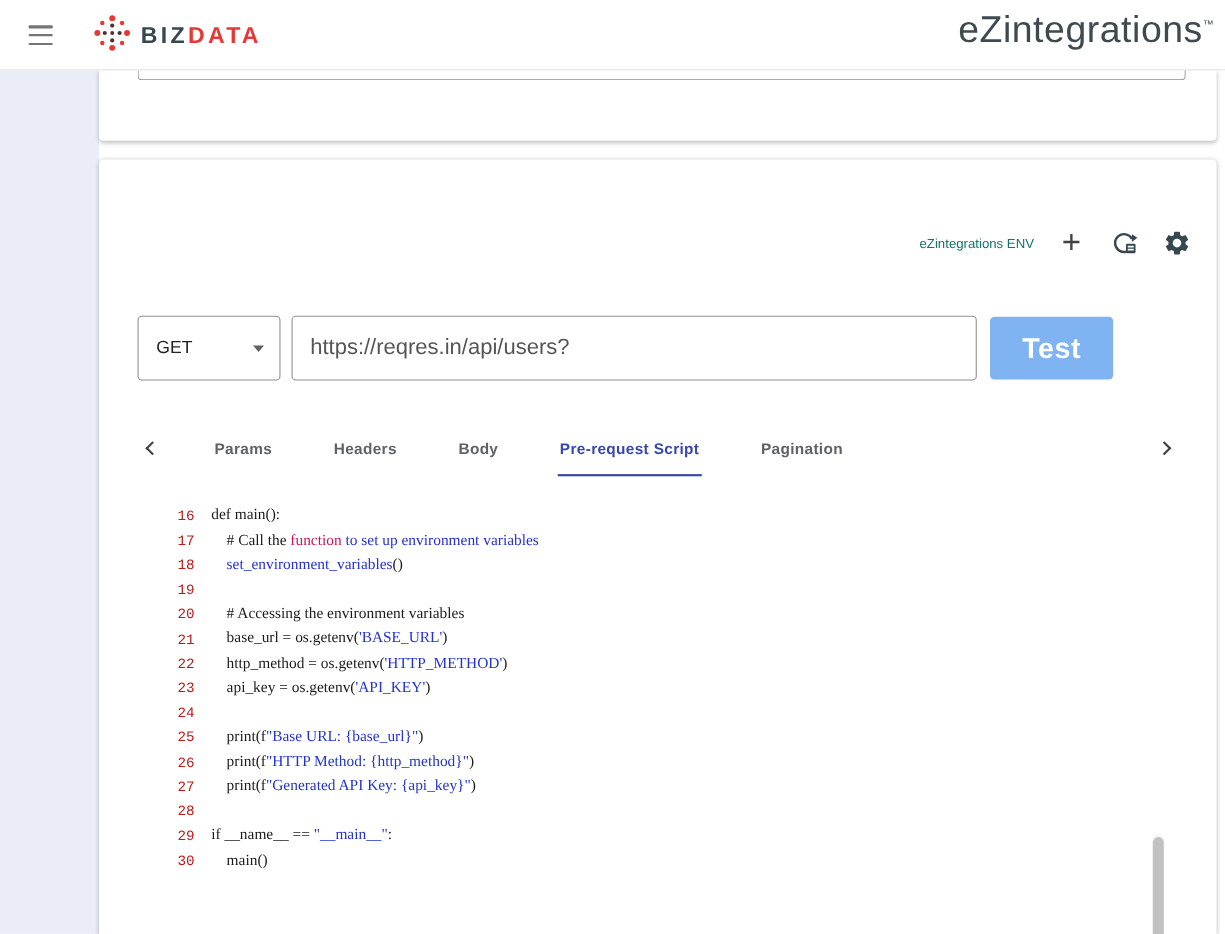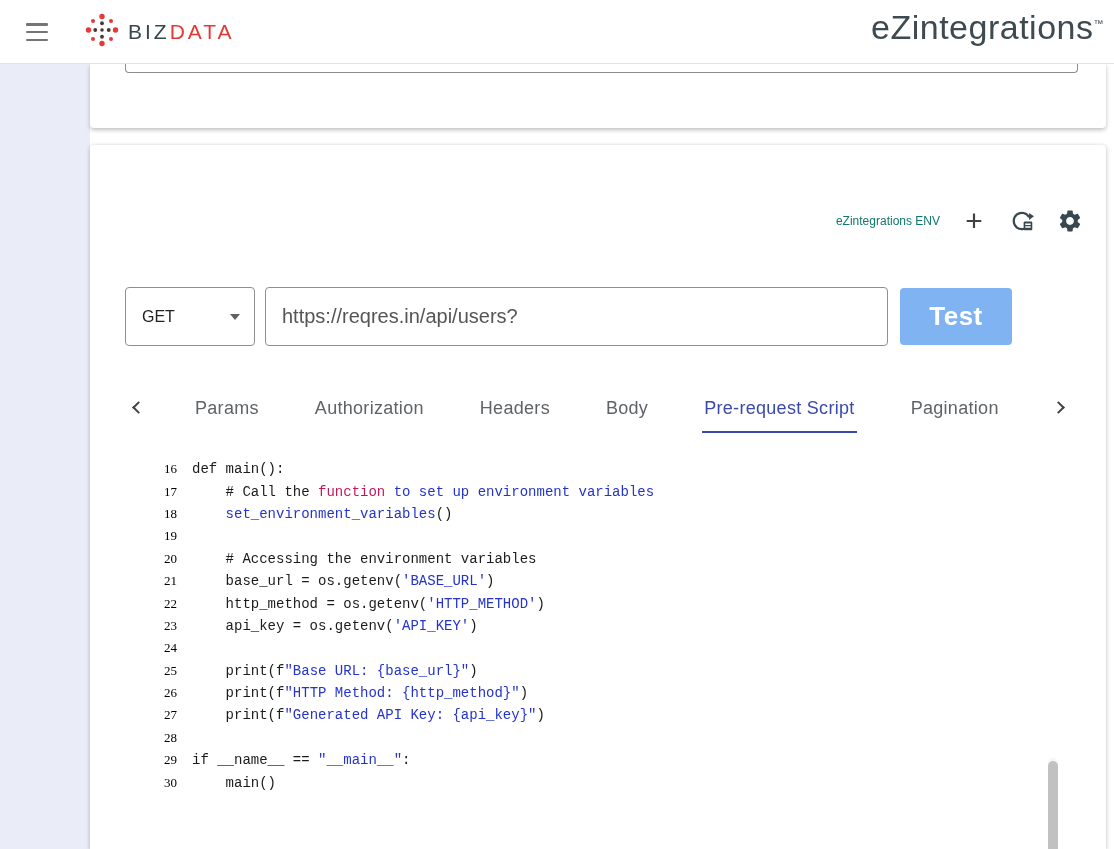--- a/index.html
+++ b/index.html
@@ -13,21 +13,21 @@
   }
   *{box-sizing:border-box;margin:0;padding:0}
   html,body{width:1114px;height:849px;background:#fff;font-family:"Liberation Sans",sans-serif;overflow:hidden}
   .stage{position:relative;width:1114px;height:849px;background:#fff;overflow:hidden}
 
   
   .header{position:absolute;top:0;left:0;width:1114px;height:64px;background:#fff;border-bottom:1px solid #e3e3e3;z-index:20;display:flex;align-items:center}
   .hamburger{position:absolute;left:26px;top:23px;width:22px;height:18px;display:flex;flex-direction:column;justify-content:space-between;cursor:pointer}
   .hamburger span{display:block;height:2.5px;background:#757575;border-radius:1px}
   .brand{position:absolute;left:84px;top:12px;display:flex;align-items:center;gap:8px}
-  .brand-text{font-size:21px;font-weight:400;letter-spacing:3px;color:var(--brand-dark)}
+  .brand-text{font-size:21px;font-weight:700;letter-spacing:3px;color:var(--brand-dark)}
   .brand-text .red{color:var(--brand-red)}
   .product{position:absolute;right:10px;top:8px;font-size:34px;color:#3f4a50;letter-spacing:.5px;font-weight:500}
   .product sup{font-size:10px;font-weight:400;vertical-align:super}
 
   
   .side-strip{position:absolute;left:0;top:64px;width:90px;height:785px;background:var(--sidebar-bg)}
 
   
   .card{position:absolute;background:#fff;box-shadow:0 1px 4px rgba(0,0,0,.28);border-radius:4px}
   .card-top{left:90px;top:64px;width:1016px;height:64px;border-radius:0 0 4px 4px;box-shadow:0 2px 4px rgba(0,0,0,.25)}
@@ -51,29 +51,29 @@
 
   
   .tabs-row{position:absolute;left:0;top:240px;width:1016px;height:48px;display:flex;align-items:center}
   .tab-scroll{position:absolute;top:16px;width:14px;height:14px;cursor:pointer}
   .tab-scroll .chev{position:absolute;left:2px;top:2px;width:9px;height:9px;border-left:2.5px solid #424242;border-bottom:2.5px solid #424242}
   .tab-scroll.prev{left:42px}
   .tab-scroll.prev .chev{transform:rotate(45deg)}
   .tab-scroll.next{left:962px}
   .tab-scroll.next .chev{transform:rotate(225deg)}
   .tab-list{position:absolute;left:103px;top:0;height:48px;display:flex;gap:52px;align-items:stretch}
-  .tab{font-size:18px;font-weight:400;color:#5f6368;letter-spacing:.3px;display:flex;align-items:center;padding:0 2px;cursor:pointer;border-bottom:2.5px solid transparent}
+  .tab{font-size:14px;font-weight:700;color:#5f6368;letter-spacing:.3px;display:flex;align-items:center;padding:0 2px;cursor:pointer;border-bottom:2.5px solid transparent}
   .tab.active{color:var(--accent);border-bottom-color:var(--accent)}
 
   
   .editor{position:absolute;left:0;top:303px;width:1016px;height:370px;cursor:text}
   .code-lines{position:absolute;left:0;top:10px;width:940px}
   .code-line{display:flex;height:22.4px;align-items:center}
-  .gutter{width:87px;text-align:right;font-family:Liberation Serif, serif;font-size:13px;color:#000000;flex:0 0 auto;user-select:none}
-  .code-text{margin-left:15px;font-family:Liberation Mono, monospace;font-size:14px;white-space:pre;color:#1b1b1b}
+  .gutter{width:87px;text-align:right;font-family:Liberation Mono, monospace;font-size:13px;color:#b91c1c;flex:0 0 auto;user-select:none}
+  .code-text{margin-left:15px;font-family:Liberation Serif, serif;font-size:14px;white-space:pre;color:#1b1b1b}
   .tok-d{color:#1b1b1b}
   .tok-s{color:var(--code-string)}
   .tok-k{color:var(--code-keyword)}
 
   .scrollbar-track{position:absolute;left:958px;top:310px;width:10px;height:348px;background:#f6f6f6;border-radius:5px}
   .scrollbar-thumb{position:absolute;left:0;top:3px;width:10px;height:117px;background:#c1c1c1;border-radius:5px;cursor:grab}
 </style>
 </head>
 <body>
 
@@ -148,21 +148,20 @@
     <input class="url-input" type="text" value="https://reqres.in/api/users?" style="">
 
     <button class="test-btn">Test</button>
 
     <div class="tabs-row">
       <span class="tab-scroll prev">
           <span class="chev"></span>
         </span>
       <div class="tab-list">
           <div class="tab">Params</div>
-          <div class="tab">Authorization</div>
           <div class="tab">Headers</div>
           <div class="tab">Body</div>
           <div class="tab active">Pre-request Script</div>
           <div class="tab">Pagination</div>
         </div>
       <span class="tab-scroll next">
           <span class="chev"></span>
         </span>
     </div>
 

